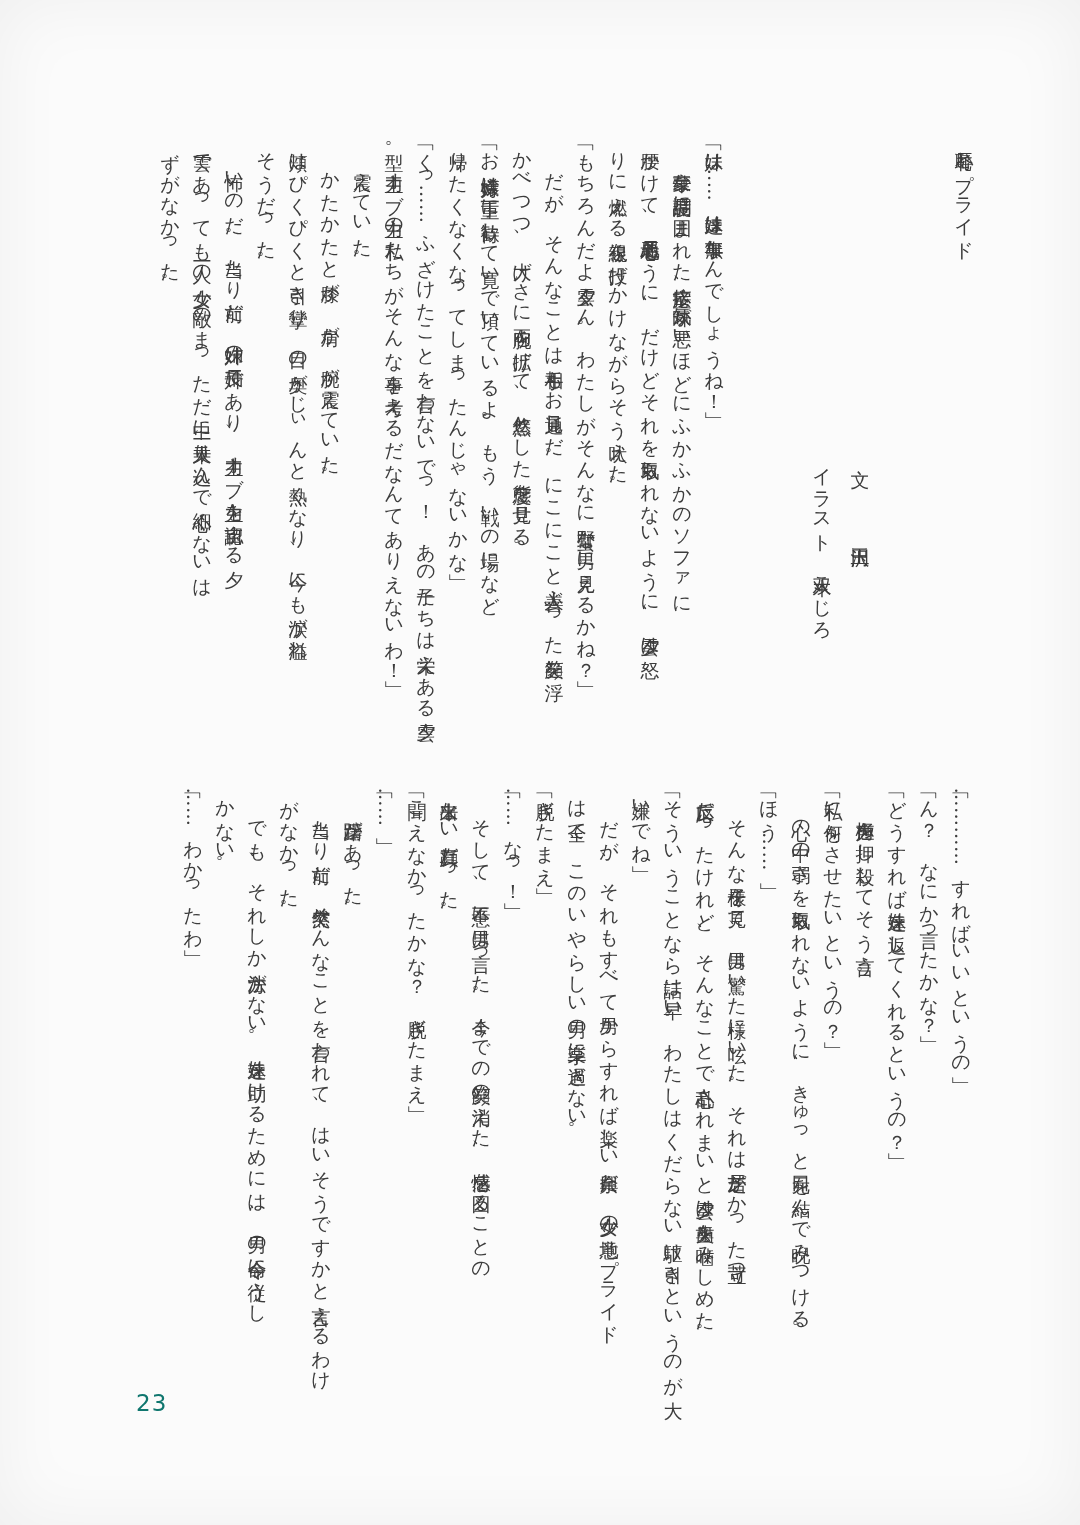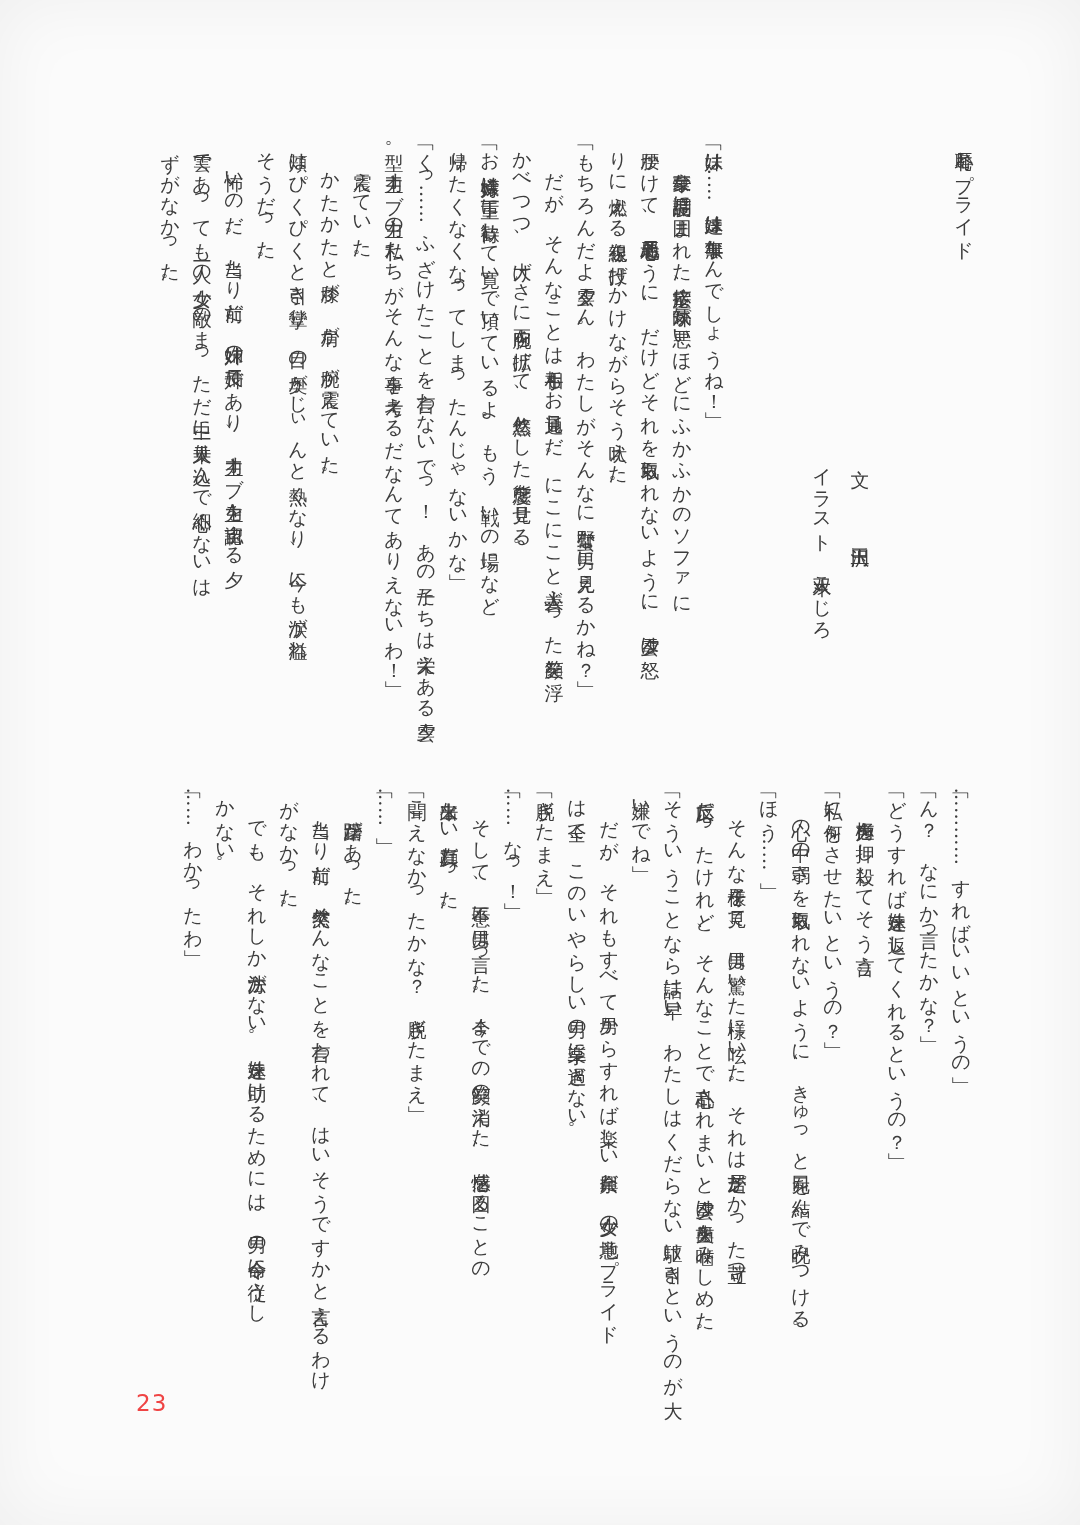--- a/index.html
+++ b/index.html
@@ -51,21 +51,21 @@
   .body-lower {
     top: 787px;
     right: 102px;
     height: 680px;
   }
   .page-number {
     position: absolute;
     left: 136px;
     top: 1390px;
     font-size: 23px;
-    color: #ef4444;
+    color: #0f766e;
     letter-spacing: 1px;
     font-family: "DejaVu Sans", "Liberation Sans", sans-serif;
   }
 </style>
 </head>
 <body>
 
 <div class="page">
 
   <div class="vtext title-block">恥辱とプライド</div>

